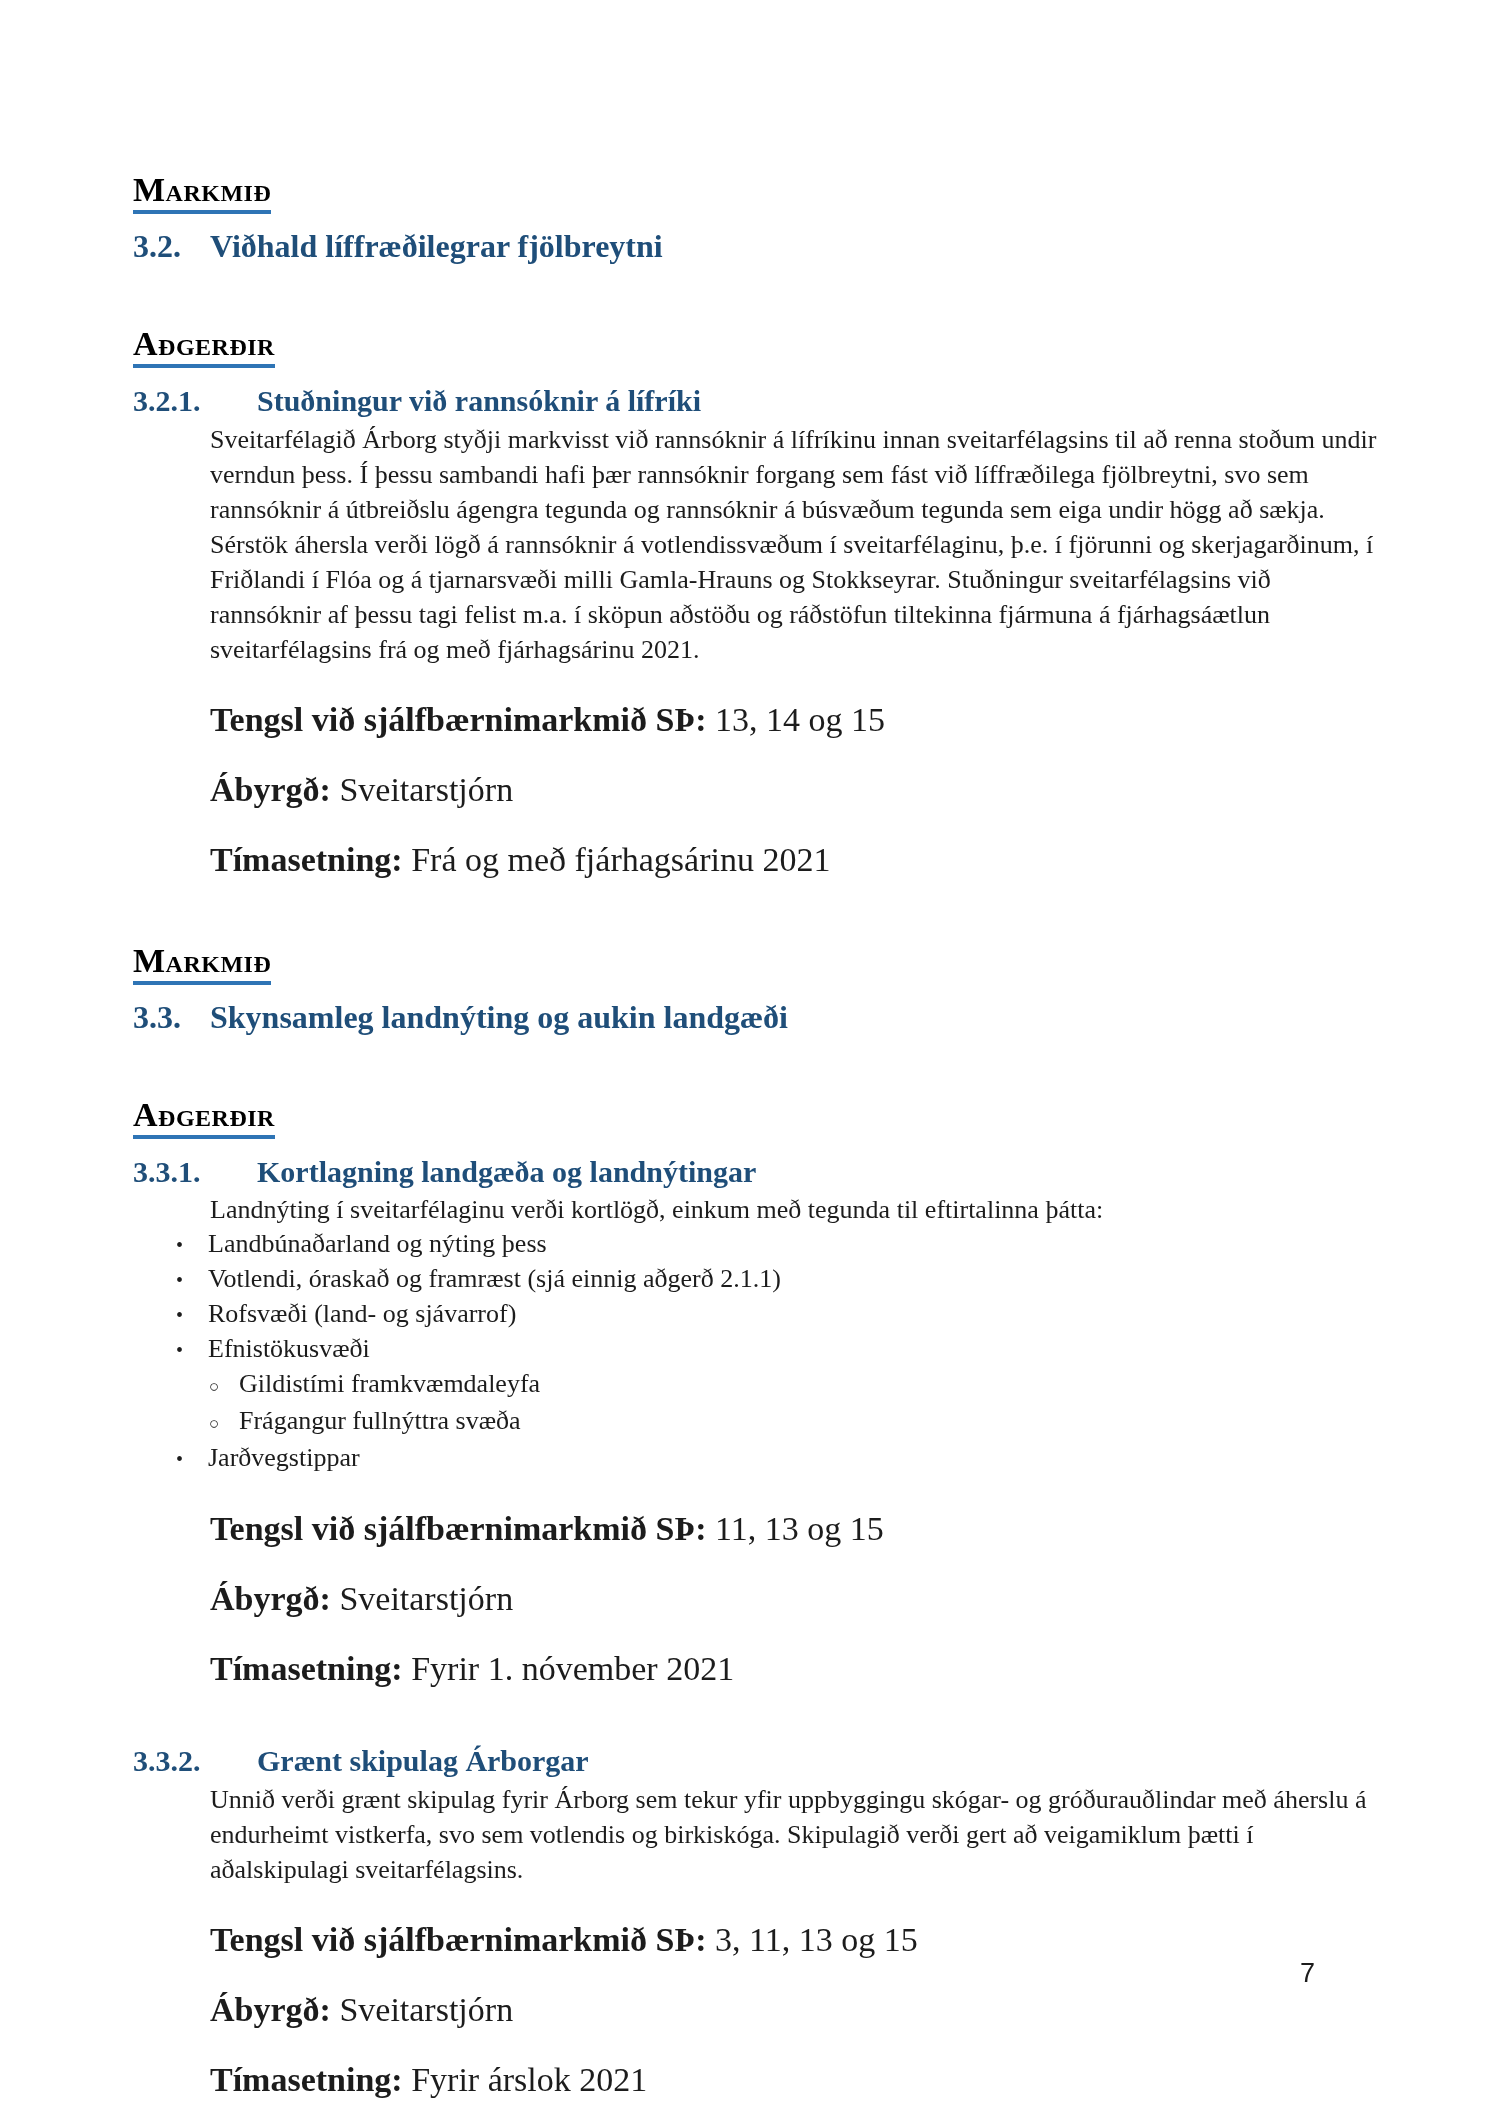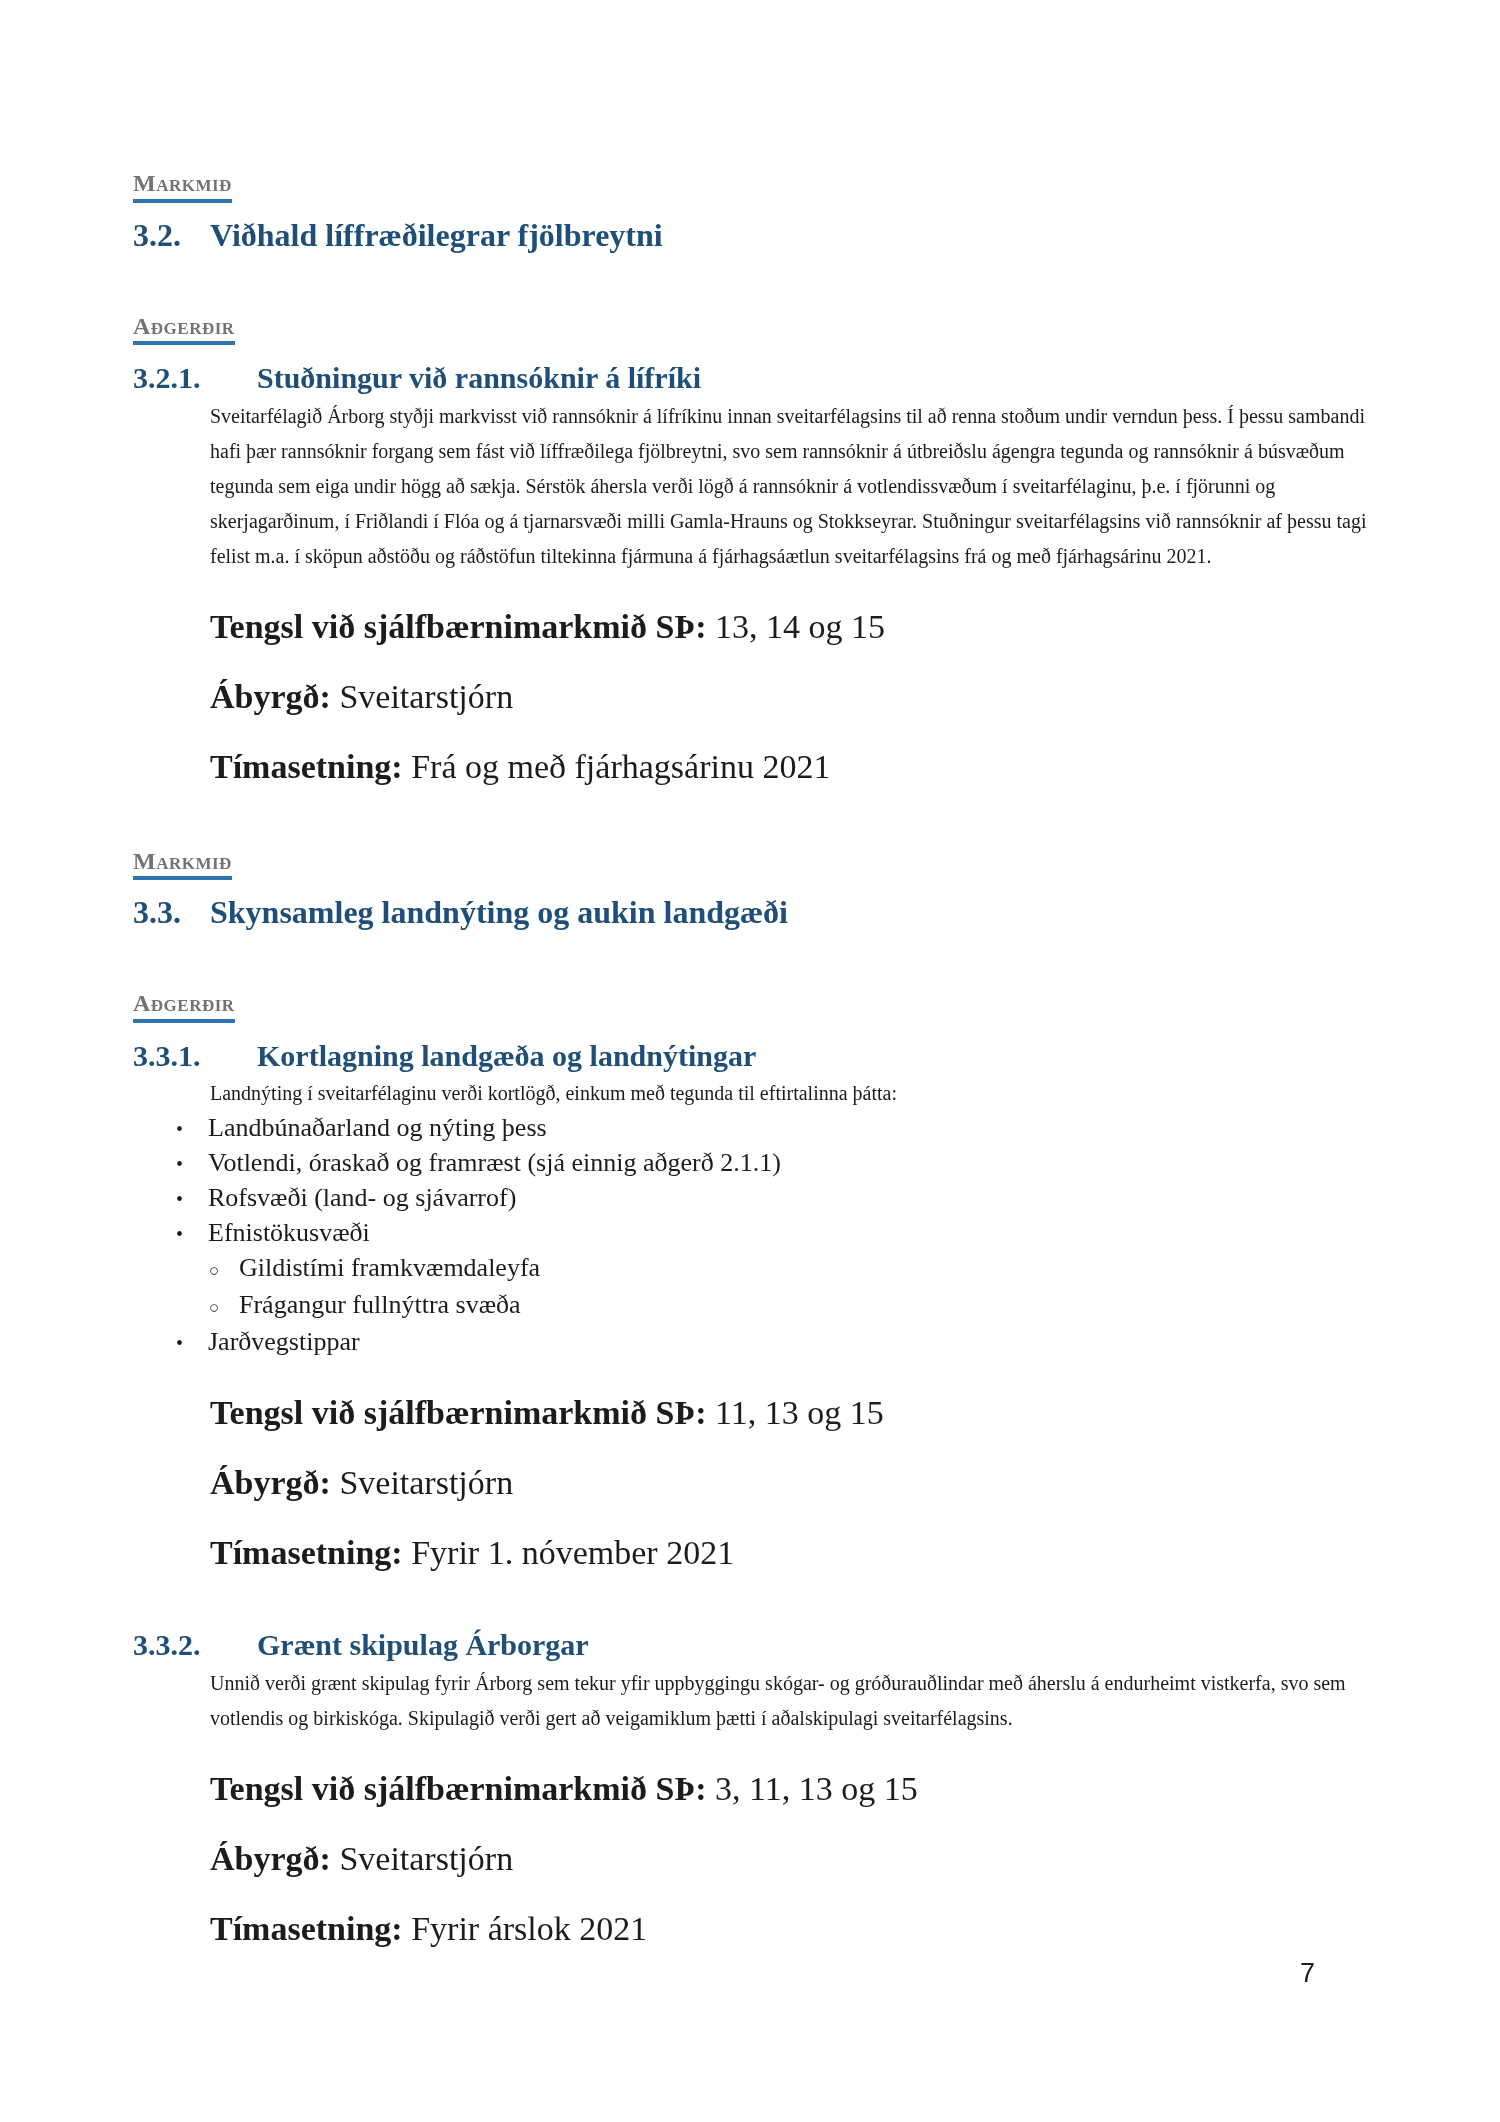--- a/index.html
+++ b/index.html
@@ -16,23 +16,23 @@
     position: absolute;
     left: 133px;
     top: 170px;
     width: 1245px;
   }
 
   
   .sc-heading {
     font-variant: small-caps;
     font-weight: 700;
-    font-size: 24px;
+    font-size: 34px;
     line-height: 1.15;
-    color: #737373;
+    color: #000000;
     letter-spacing: 0.5px;
   }
   .sc-heading .underlined {
     display: inline-block;
     border-bottom: 4px solid #2E74B5;
     padding-bottom: 1px;
   }
 
   
   .goal-heading {
@@ -57,21 +57,21 @@
     font-size: 30px;
     line-height: 1.25;
     color: #1F4E79;
     gap: 47px;
   }
   .action-heading .num { flex: none; width: 77px; }
 
   .action-body {
     margin: 2px 16px 0 77px;
     width: 1172px;
-    font-size: 20px;
+    font-size: 26px;
     line-height: 35px;
     text-align: left;
   }
 
   .bullets { margin-top: 0; }
   .bullet-row { display: flex; align-items: baseline; font-size: 26px; line-height: 34px; }
   .bullet-row .glyph { flex: none; margin-left: 43px; width: 32px; font-size: 20px; }
   .sub-row .glyph2 { flex: none; margin-left: 76px; width: 30px; font-size: 17px; }
 
   .meta {

